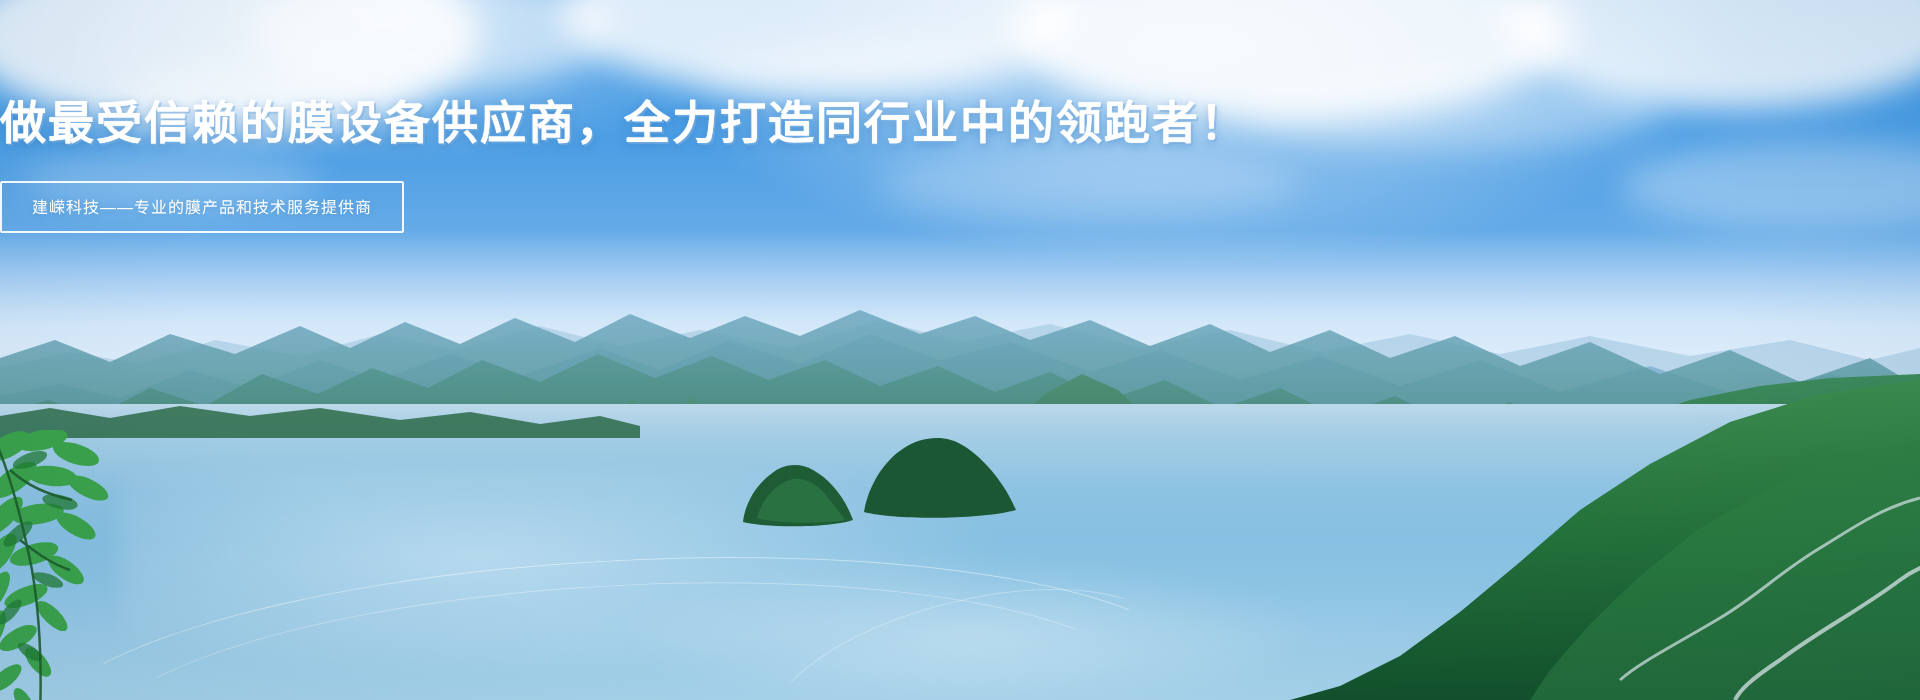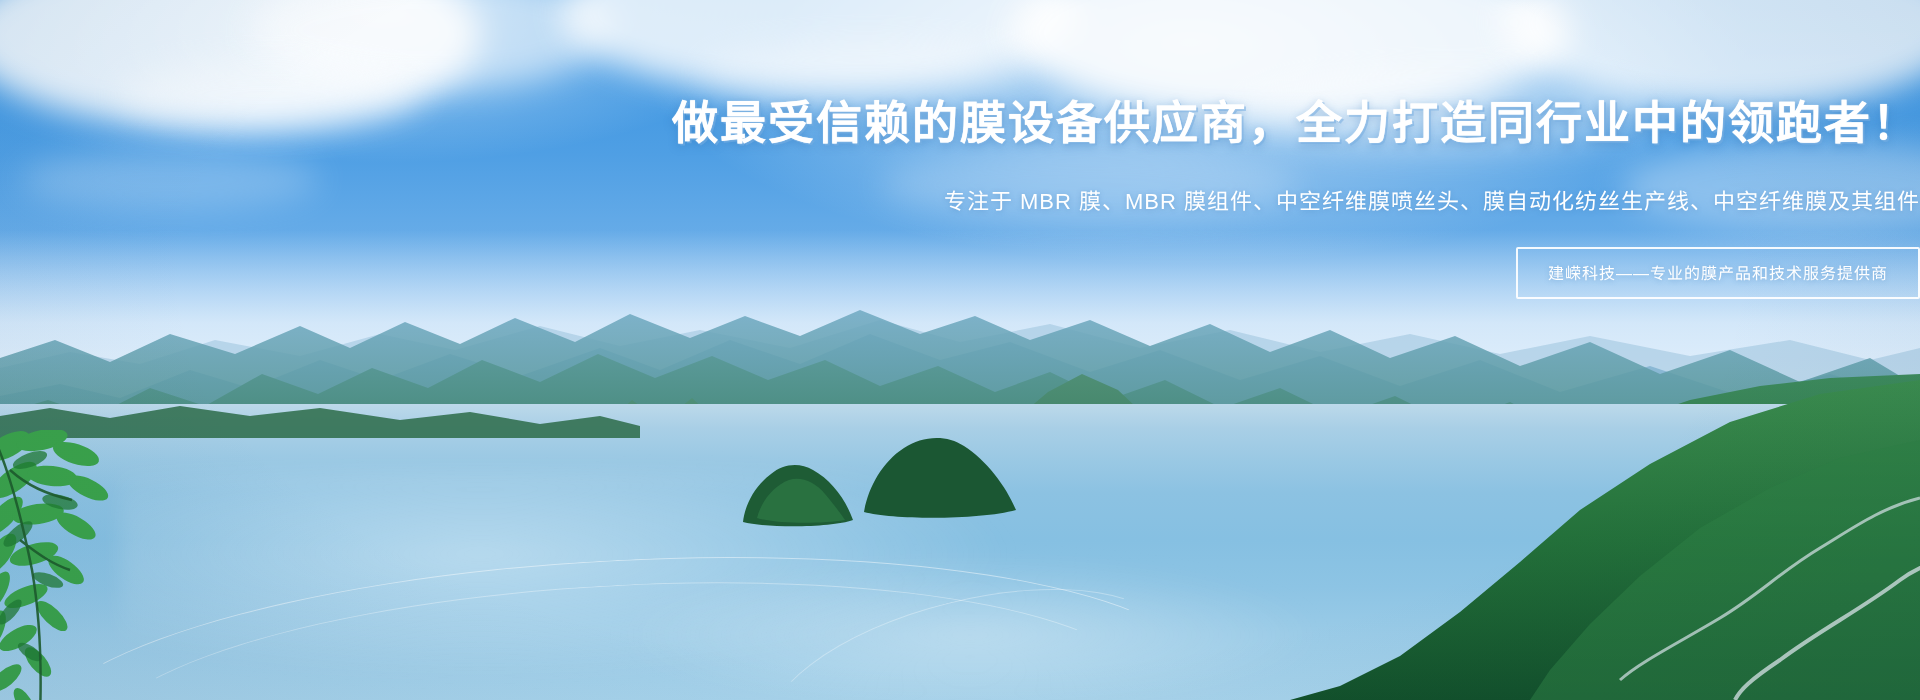--- a/index.html
+++ b/index.html
@@ -97,21 +97,21 @@
   .isle svg { display:block; }
 
   .tree-left {
     position: absolute; left: -10px; top: 430px; width: 220px; height: 290px;
   }
   .tree-left svg { display:block; }
 
   
   .overlay {
     position: absolute; inset: 0;
-    display: flex; flex-direction: column; align-items: flex-end;
+    display: flex; flex-direction: column; align-items: flex-start;
     pointer-events: none;
   }
 
   .headline {
     margin-top: 98px;
     font-size: 46px;
     font-weight: 700;
     letter-spacing: 2px;
     color: #ffffff;
     white-space: nowrap;
@@ -308,20 +308,19 @@
         <path d="M30,110 C48,124 62,134 80,140"></path>
       </g>
     </svg>
   </div>
 
   <div class="vignette"></div>
 
   <div class="overlay">
     <h1 class="headline">做最受信赖的膜设备供应商，全力打造同行业中的领跑者！</h1>
 
-    <p class="subhead">专注于 MBR 膜、MBR 膜组件、中空纤维膜喷丝头、膜自动化纺丝生产线、中空纤维膜及其组件</p>
 
     <div class="tagline-box">
       <span class="tagline">建嵘科技——专业的膜产品和技术服务提供商</span>
     </div>
   </div>
 
 </div>
 
 </body></html>

